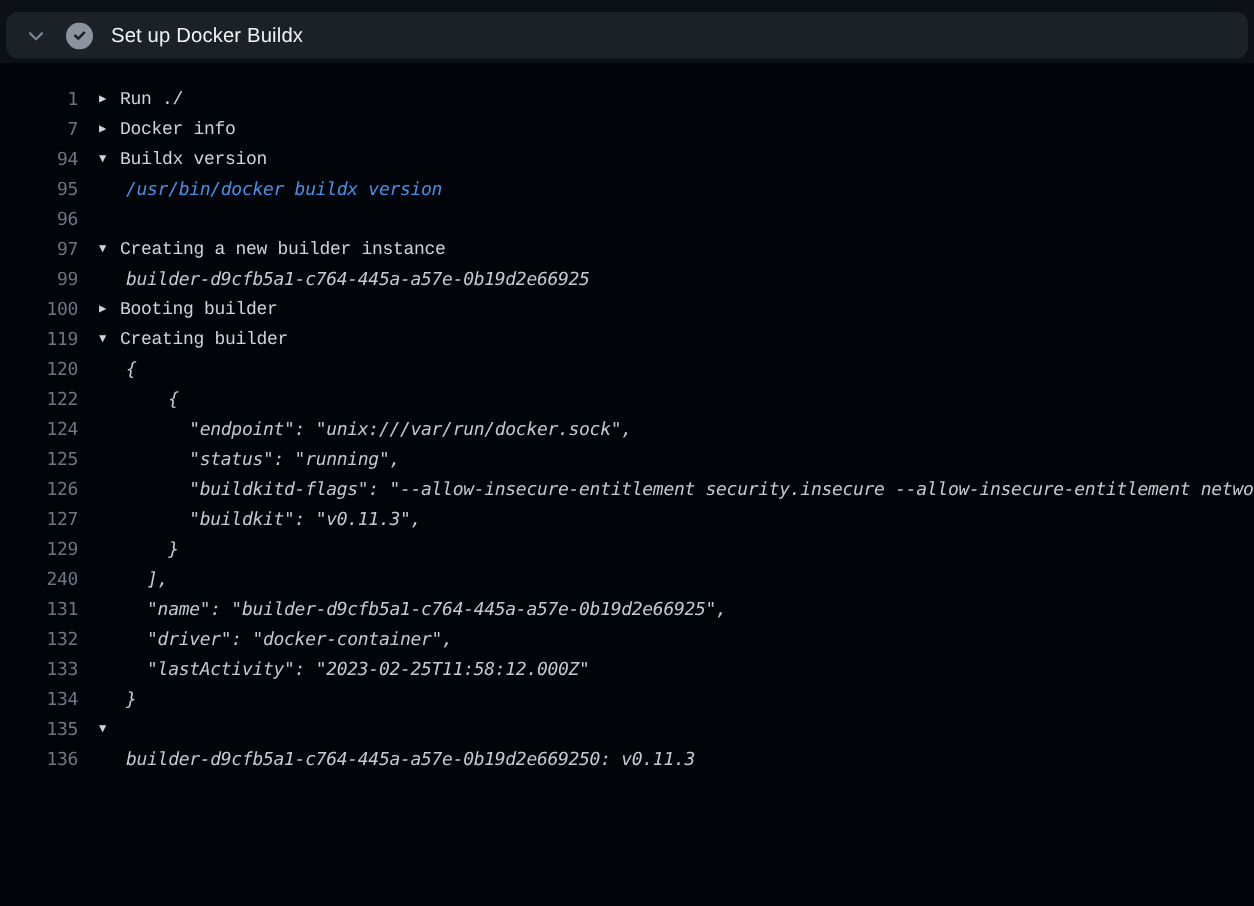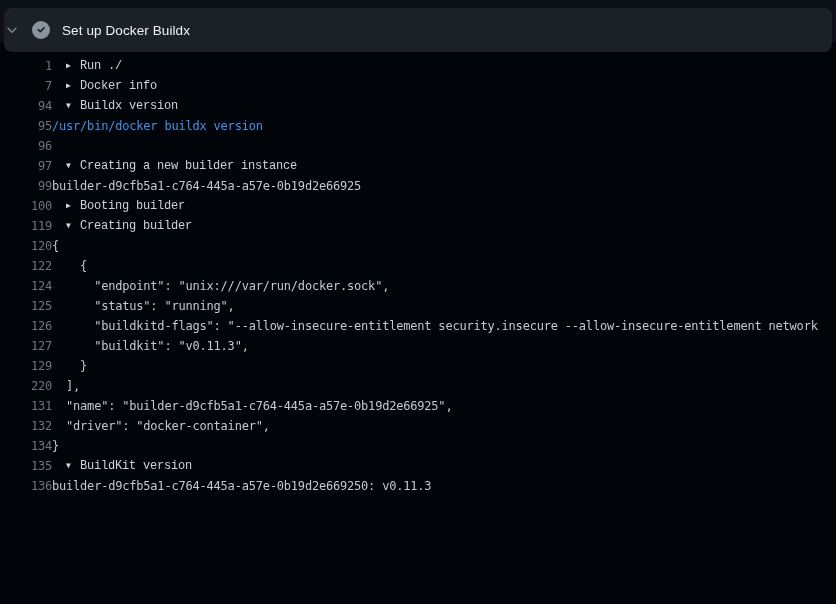--- a/index.html
+++ b/index.html
@@ -7,25 +7,25 @@
     width:836px;height:604px;overflow:hidden;
     background:var(--log-bg,#010409);
     font-family:"Liberation Sans",sans-serif;
   }
   .top-band{
     background:var(--page-top-bg,#0d1117);
     padding:8px 4px 0 4px;
     height:34px;
   }
   .step-header{
-    height:44px;
+    height:31px;
     background:var(--header-bg,#1c2128);
     border-radius:8px;
     display:flex;align-items:center;
-    padding:0 0;
+    padding:0 12px;
   }
   .chevron{display:flex;align-items:center;justify-content:center;width:16px;height:16px;cursor:pointer;}
   .status{display:flex;align-items:center;margin-left:12px;}
   .step-title{
     margin-left:12px;
     color:var(--title-text,#f0f3f6);
     font-size:13.5px;
     letter-spacing:.1px;
   }
   .log{
@@ -50,21 +50,21 @@
     cursor:pointer;
   }
   .caret{
     display:inline-block;
     margin-left:14px;width:14px;
     font-size:8px;line-height:20px;
     color:var(--group-text,#cdd4dc);
     cursor:pointer;
   }
   .group-label{color:var(--group-text,#cdd4dc);cursor:pointer;font-family:Liberation Mono, monospace;}
-  .text{}
+  .text{margin-left:32px;font-style:italic;}
   .out{color:var(--log-text,#c3cad2);}
   .cmd{color:var(--command-text,#4791e8);}
 </style>
 </head>
 <body style="--page-top-bg: #0d1117; --header-bg: #1c2128; --log-bg: #010409; --line-number: #6e7681; --log-text: #c3cad2; --group-text: #cdd4dc; --command-text: #4791e8; --title-text: #f0f3f6; --icon-gray: #8b949e; --chevron-gray: #768390;">
 
 <div class="top-band">
   <div class="step-header">
     <span class="chevron">
       <svg width="14" height="14" viewBox="0 0 16 16">
@@ -91,19 +91,20 @@
     <div class="row"><span class="num">99</span><span class="text out">builder-d9cfb5a1-c764-445a-a57e-0b19d2e66925</span></div>
     <div class="row"><span class="num">100</span><span class="caret">▶</span><span class="group-label">Booting builder</span></div>
     <div class="row"><span class="num">119</span><span class="caret">▼</span><span class="group-label">Creating builder</span></div>
     <div class="row"><span class="num">120</span><span class="text out">{</span></div>
     <div class="row"><span class="num">122</span><span class="text out">    {</span></div>
     <div class="row"><span class="num">124</span><span class="text out">      "endpoint": "unix:///var/run/docker.sock",</span></div>
     <div class="row"><span class="num">125</span><span class="text out">      "status": "running",</span></div>
     <div class="row"><span class="num">126</span><span class="text out">      "buildkitd-flags": "--allow-insecure-entitlement security.insecure --allow-insecure-entitlement network</span></div>
     <div class="row"><span class="num">127</span><span class="text out">      "buildkit": "v0.11.3",</span></div>
     <div class="row"><span class="num">129</span><span class="text out">    }</span></div>
-    <div class="row"><span class="num">220</span><span class="text out">  ],</span></div>
+    <div class="row"><span class="num">240</span><span class="text out">  ],</span></div>
     <div class="row"><span class="num">131</span><span class="text out">  "name": "builder-d9cfb5a1-c764-445a-a57e-0b19d2e66925",</span></div>
     <div class="row"><span class="num">132</span><span class="text out">  "driver": "docker-container",</span></div>
+    <div class="row"><span class="num">133</span><span class="text out">  "lastActivity": "2023-02-25T11:58:12.000Z"</span></div>
     <div class="row"><span class="num">134</span><span class="text out">}</span></div>
-    <div class="row"><span class="num">135</span><span class="caret">▼</span><span class="group-label">BuildKit version</span></div>
+    <div class="row"><span class="num">135</span><span class="caret">▼</span></div>
     <div class="row"><span class="num">136</span><span class="text out">builder-d9cfb5a1-c764-445a-a57e-0b19d2e669250: v0.11.3</span></div>
   </div>
 
 </body></html>

